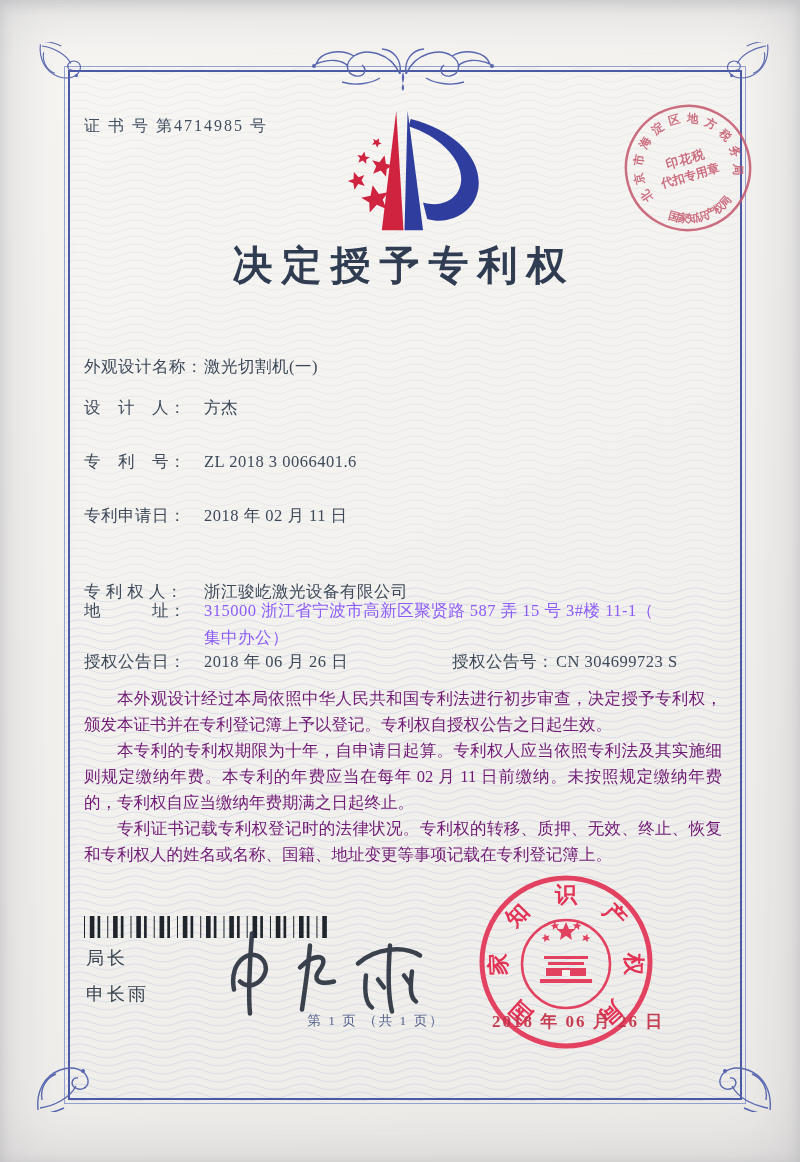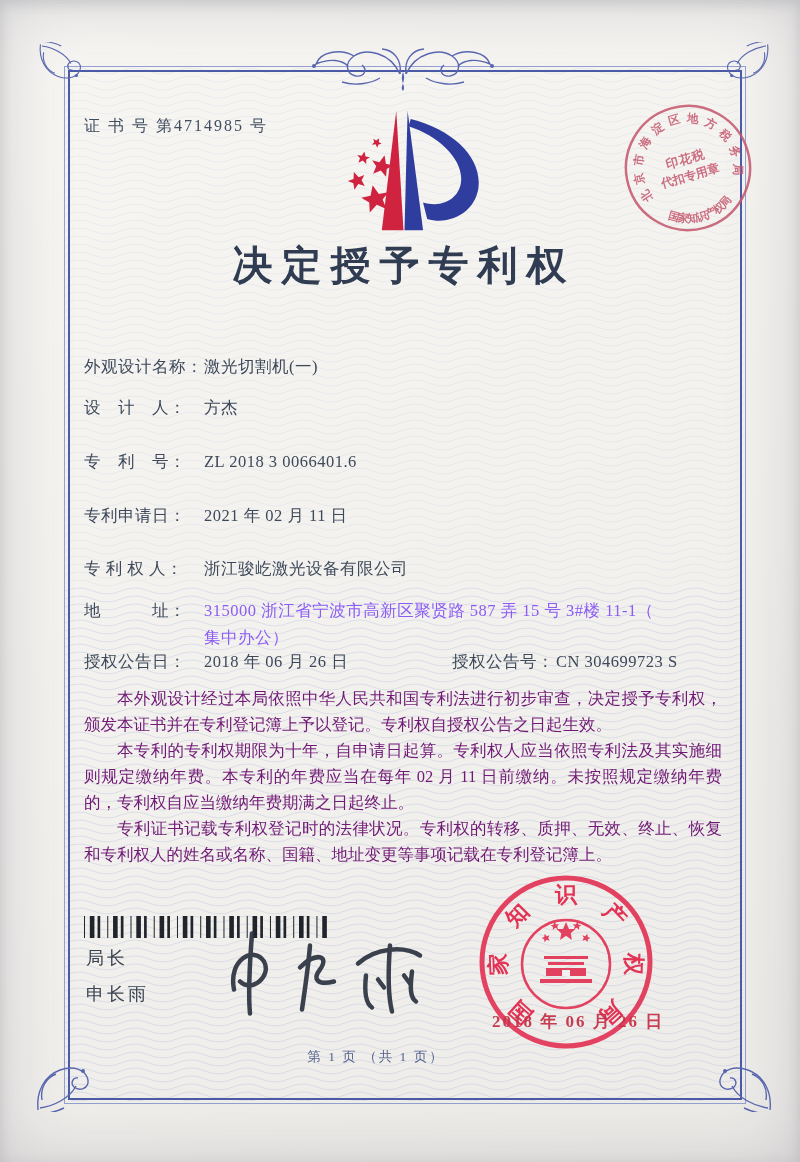--- a/index.html
+++ b/index.html
@@ -39,21 +39,21 @@
     left:84px;top:686px;width:638px;
     font-size:16.5px;line-height:26px;text-align:justify;color:#701a75;
   }
   .paras p{margin:0;text-indent:2em;}
   .director{font-size:18px;letter-spacing:3px;color:#39434f;}
   .seal-date{
     left:492px;top:1010px;font-size:17px;letter-spacing:2px;
     color:rgba(196,52,74,.95);font-weight:bold;
   }
   .footer{
-    left:64px;top:1048px;width:624px;text-align:center;
+    left:64px;top:1012px;width:624px;text-align:center;
     font-size:13.5px;letter-spacing:2px;color:#56648e;
   }
   .tax-stamp{transform:rotate(-16deg);opacity:.85;}
   svg text{font-family:"Liberation Serif","DejaVu Serif",serif;}
 </style>
 </head>
 <body>
 
 <div class="paper"></div>
 
@@ -150,23 +150,23 @@
 <div class="abs field-row" style="top:356px">
   <span class="flabel">外观设计名称：</span><span class="fvalue">激光切割机(一)</span>
 </div>
 <div class="abs field-row" style="top:397px">
   <span class="flabel">设　计　人：</span><span class="fvalue">方杰</span>
 </div>
 <div class="abs field-row" style="top:451px">
   <span class="flabel">专　利　号：</span><span class="fvalue">ZL 2018 3 0066401.6</span>
 </div>
 <div class="abs field-row" style="top:505px">
-  <span class="flabel">专利申请日：</span><span class="fvalue">2021 年 02 月 11 日</span>
-</div>
-<div class="abs field-row" style="top:558px">
+  <span class="flabel">专利申请日：</span><span class="fvalue">2018 年 02 月 11 日</span>
+</div>
+<div class="abs field-row" style="top:581px">
   <span class="flabel">专 利 权 人：</span><span class="fvalue">浙江骏屹激光设备有限公司</span>
 </div>
 <div class="abs field-row" style="top:600px">
   <span class="flabel">地　　　址：</span>
 </div>
 <div class="abs addr-line" style="top:600px">315000 浙江省宁波市高新区聚贤路 587 弄 15 号 3#楼 11-1（</div>
 <div class="abs addr-line" style="top:627px">集中办公）</div>
 <div class="abs field-row" style="top:651px">
   <span class="flabel">授权公告日：</span><span class="fvalue">2018 年 06 月 26 日</span>
 </div>

